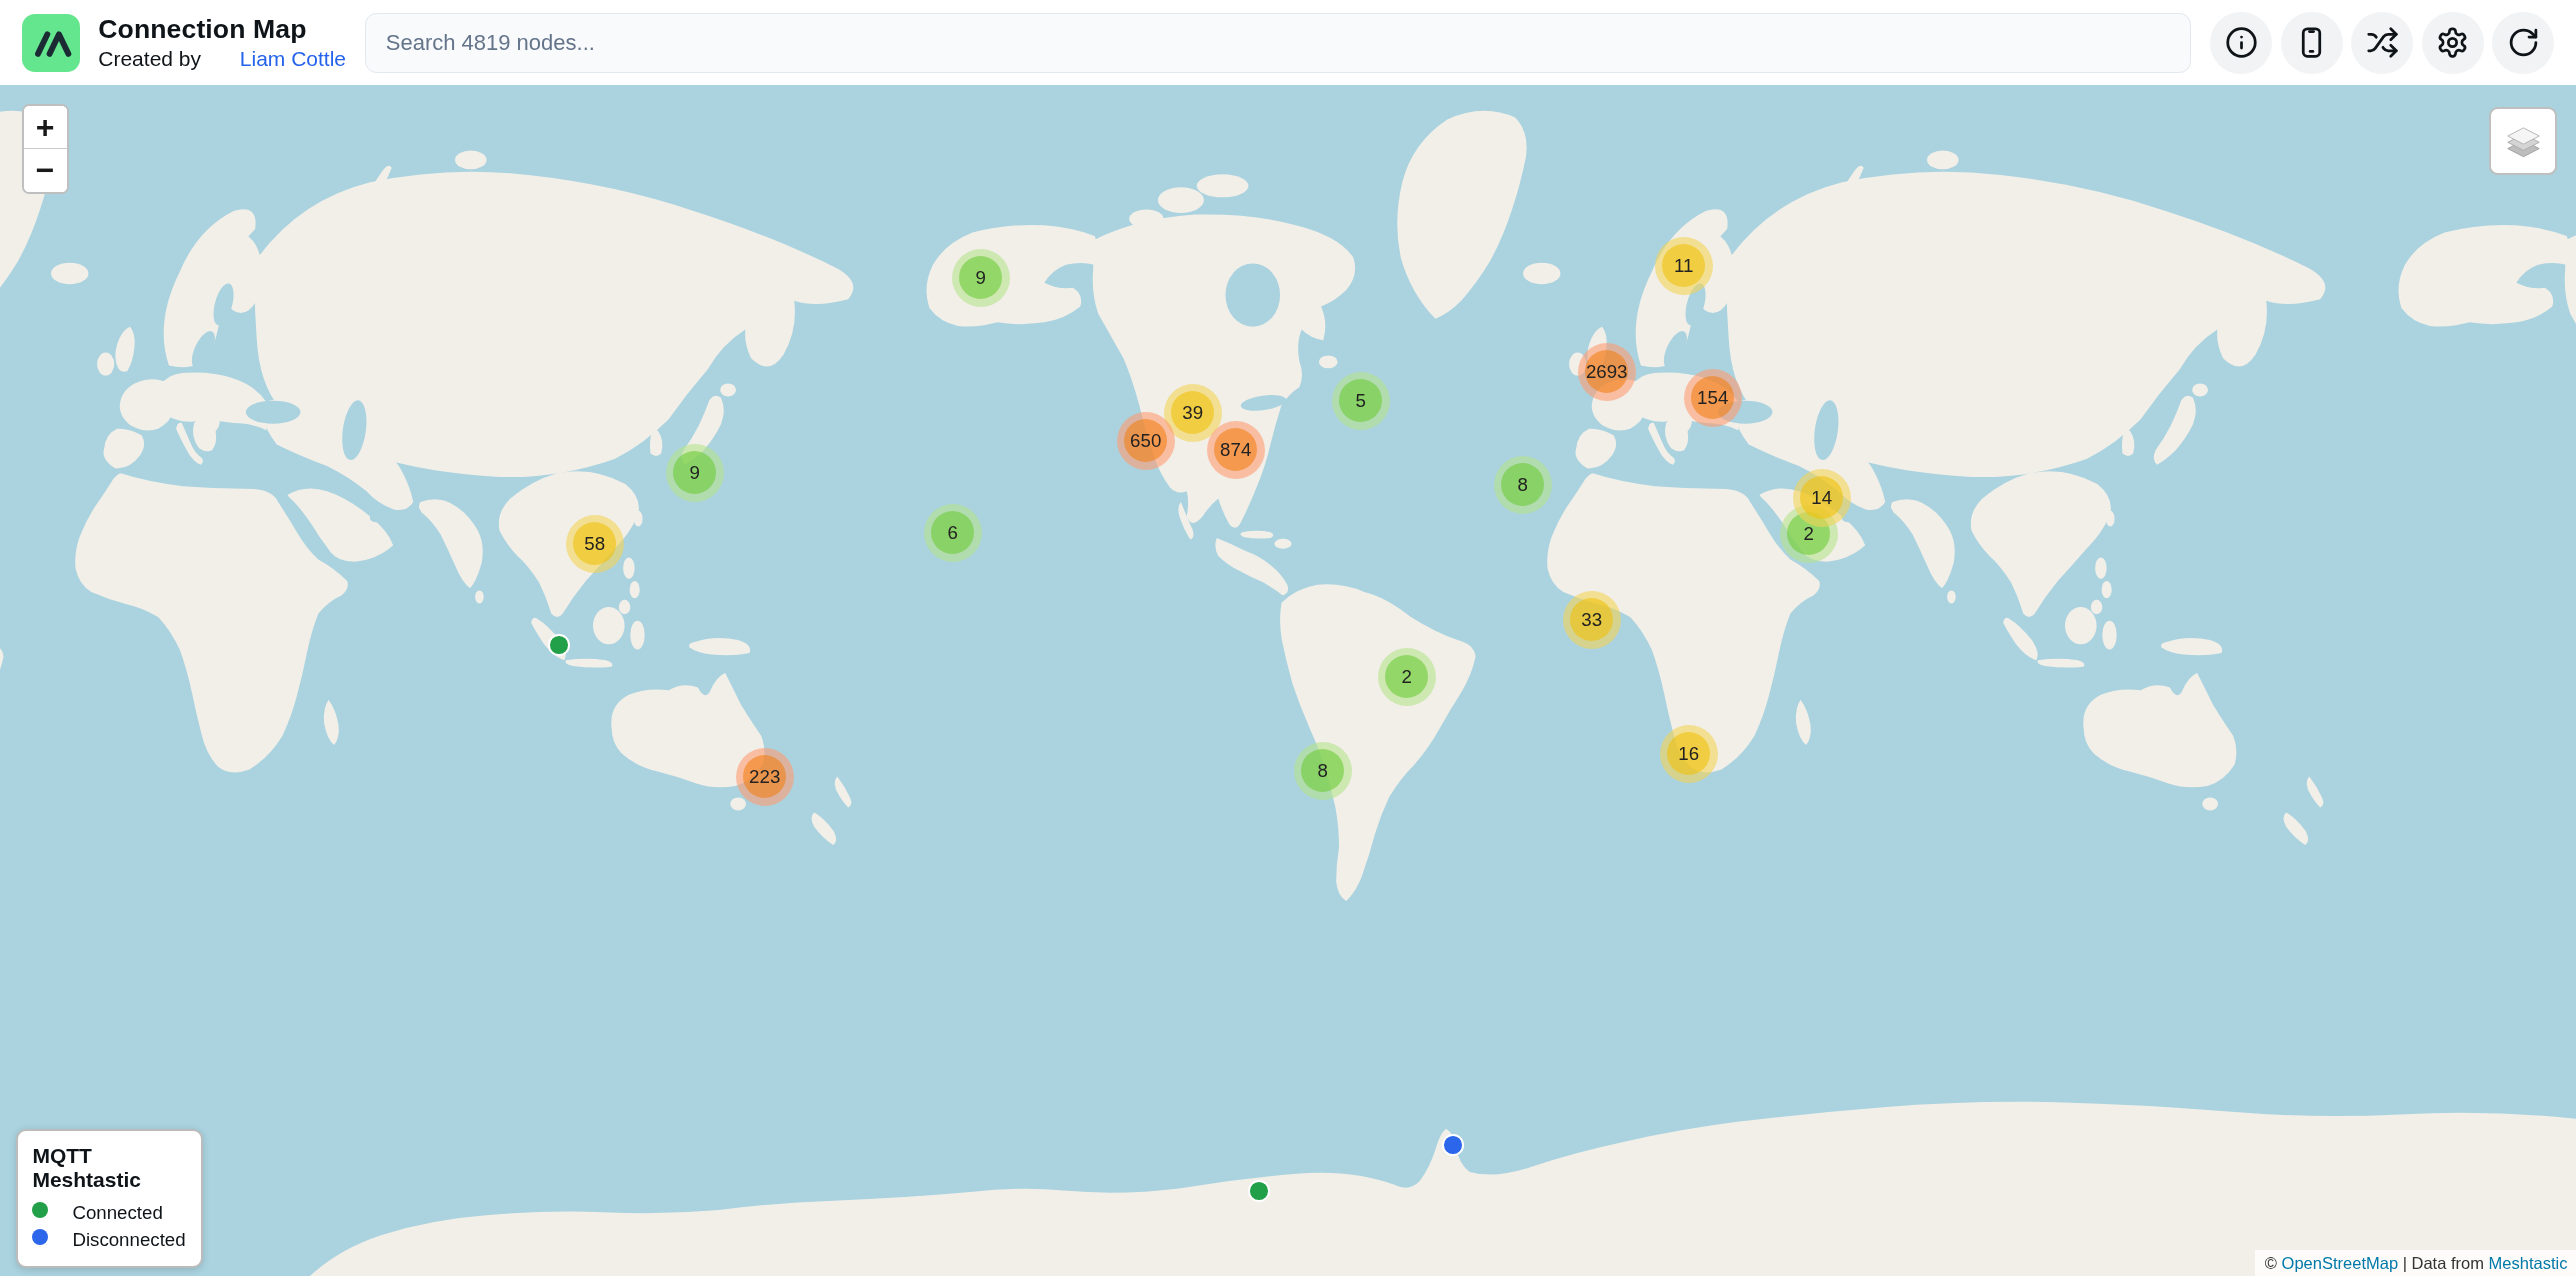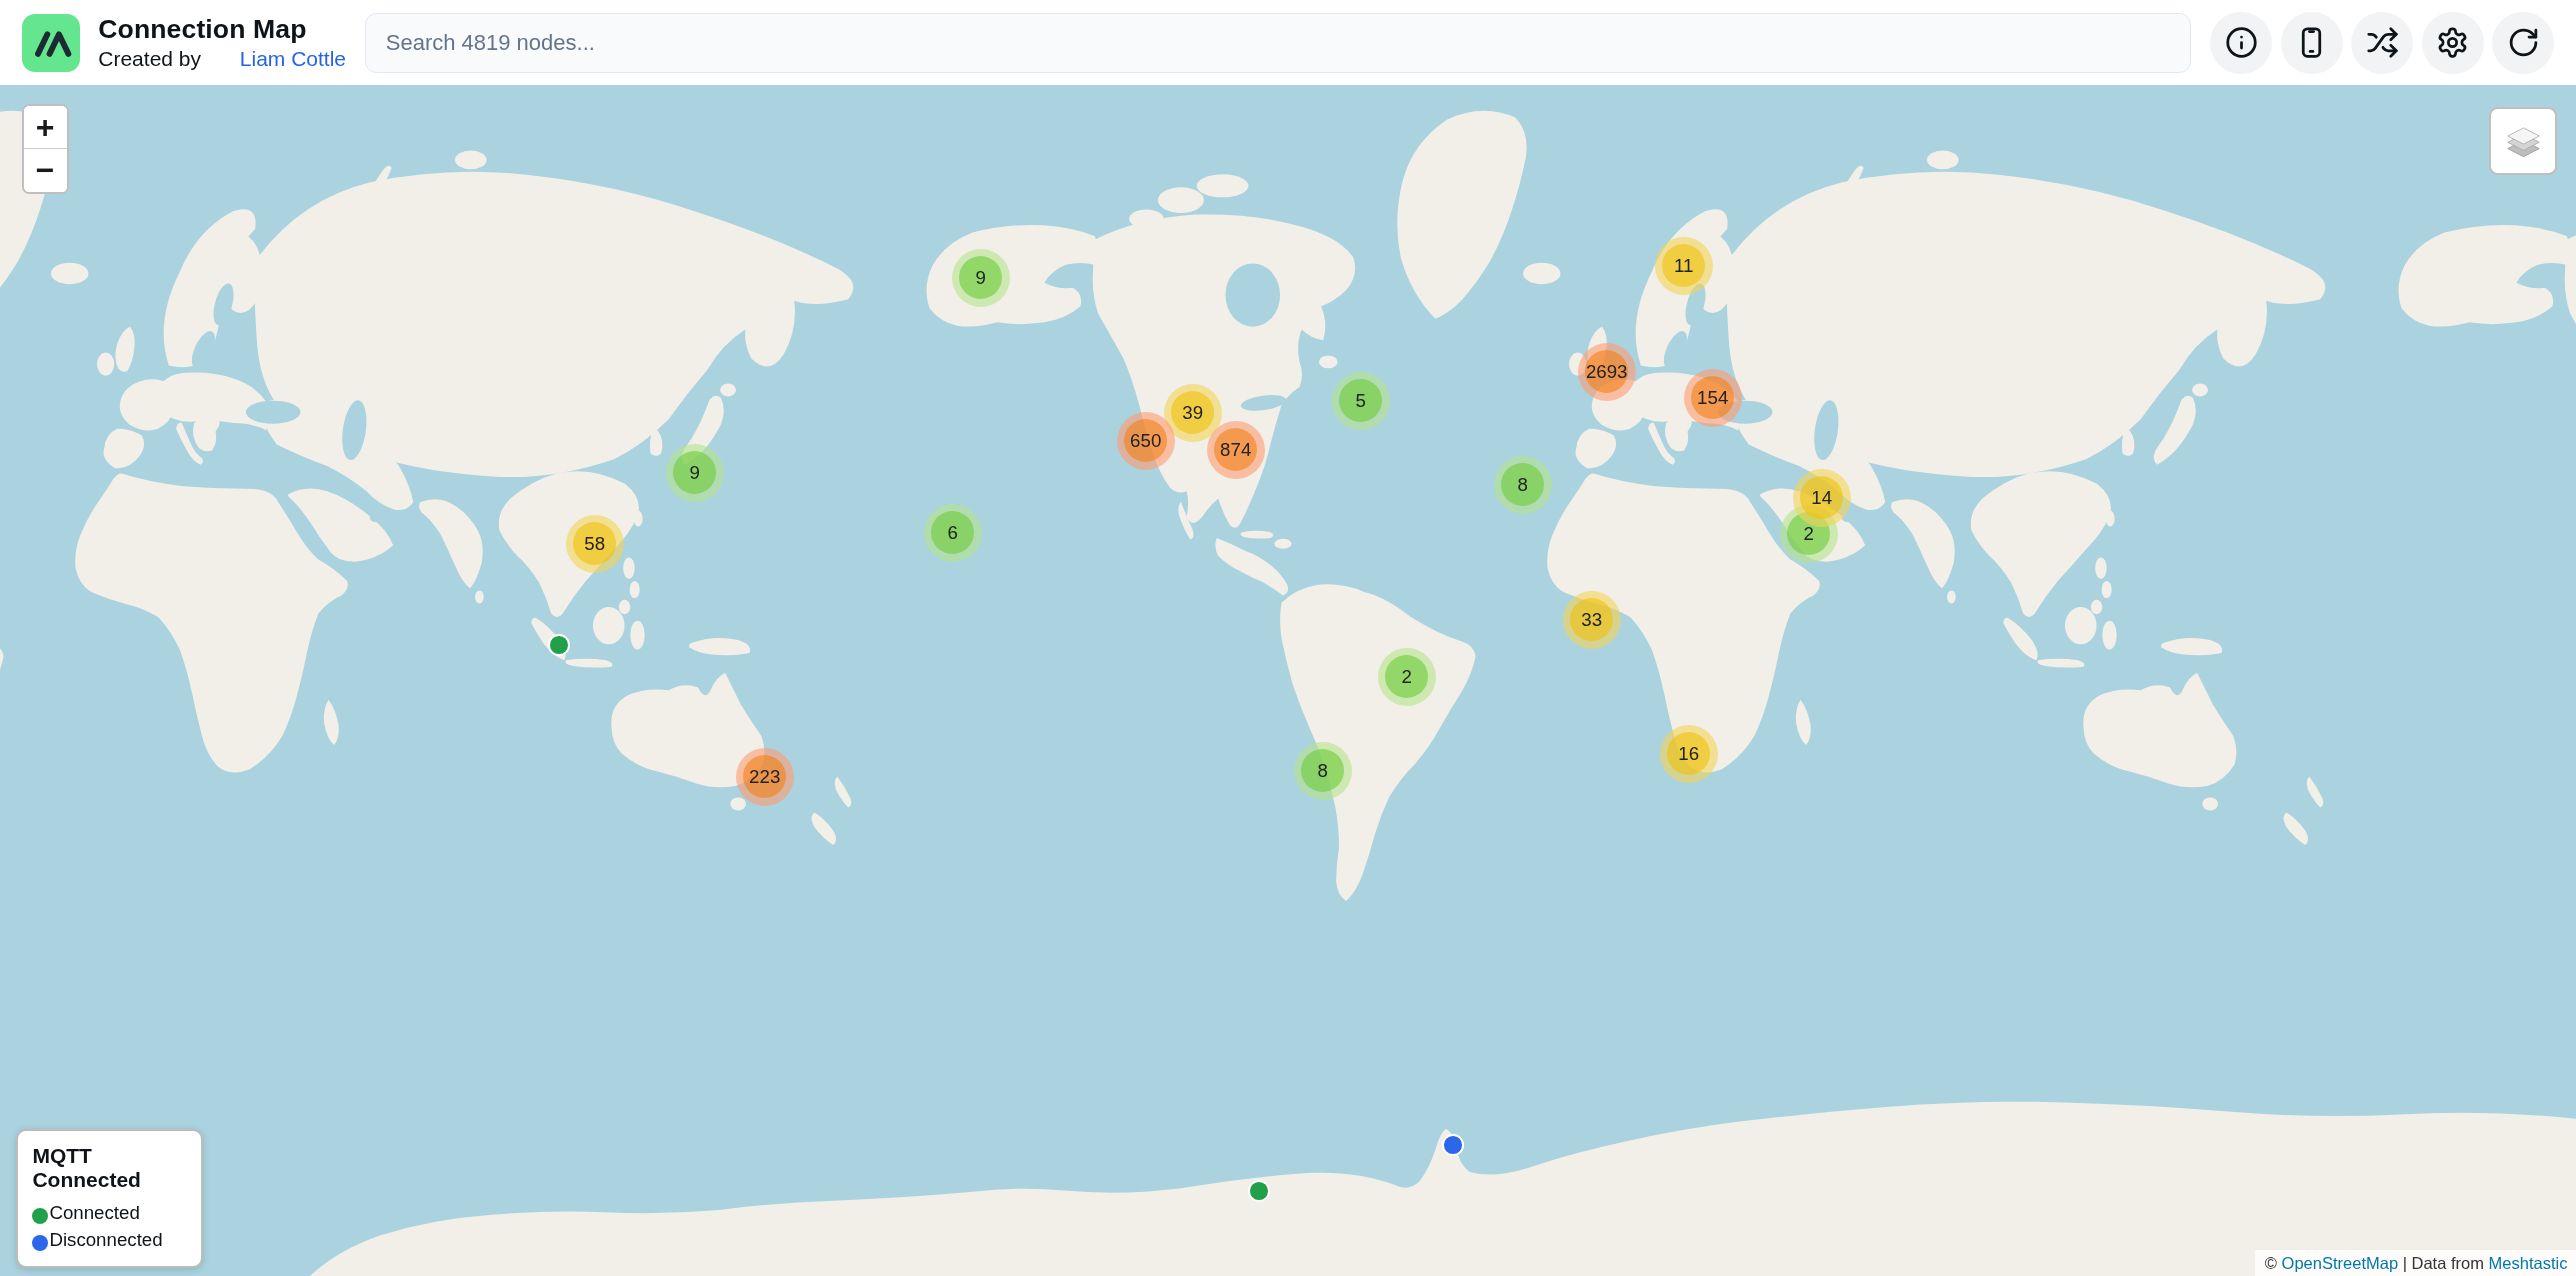--- a/index.html
+++ b/index.html
@@ -47,21 +47,21 @@
   .layersctl { position:absolute; right:18.7px; top:21.6px; width:68px; height:68px; background:#fff;
     border:2.9px solid rgba(0,0,0,0.25); border-radius:8.6px; display:flex; align-items:center;
     justify-content:center; cursor:pointer; z-index:20; }
   .layersctl svg { width:45px; height:45px; }
 
   
   .legend { position:absolute; left:16px; bottom:9.3px; width:187px; background:#ffffff;
     border:2.2px solid #bcbcbc; border-radius:10px; padding:13px 14.4px 14.4px 14.4px;
     box-shadow:0 1.4px 7.2px rgba(0,0,0,.15); z-index:25; }
   .legend-title { font-size:21px; font-weight:700; color:#0f1419; margin-bottom:10px; }
-  .legend-row { display:flex; align-items:flex-end; gap:1px; margin-top:5.8px; }
+  .legend-row { display:flex; align-items:flex-start; gap:24px; margin-top:5.8px; }
   .legend-dot { width:16px; height:16px; border-radius:50%; flex:0 0 auto; }
   .legend-label { font-size:18.7px; color:#0f1419; }
 
   
   .attrib { position:absolute; right:0; bottom:0; background:rgba(255,255,255,0.8);
     font-size:16.5px; color:#333; padding:3.6px 8.6px 4.3px 10px; z-index:25; white-space:nowrap; }
   .attrib a { color:#0078a8; text-decoration:none; }
 </style>
 </head>
 <body>
@@ -314,21 +314,21 @@
 
   <div class="layersctl">
     <svg viewBox="0 0 100 100">
       <polygon points="50,50 85,68 50,86 15,68" fill="#bdbdbd" stroke="#9e9e9e" stroke-width="2"></polygon>
       <polygon points="50,36 85,54 50,72 15,54" fill="#d4d4d4" stroke="#a8a8a8" stroke-width="2"></polygon>
       <polygon points="50,22 85,40 50,58 15,40" fill="#f5f5f5" stroke="#b0b0b0" stroke-width="2"></polygon>
     </svg>
   </div>
 
   <div class="legend">
-    <div class="legend-title">MQTT Connected</div>
+    <div class="legend-title">MQTT Meshtastic</div>
     <div id="legend-items">
         <div class="legend-row">
           <span class="legend-dot" style="background: rgb(34, 160, 73);"></span>
           <span class="legend-label">Connected</span>
         </div>
         <div class="legend-row">
           <span class="legend-dot" style="background: rgb(43, 102, 235);"></span>
           <span class="legend-label">Disconnected</span>
         </div>
       </div>

